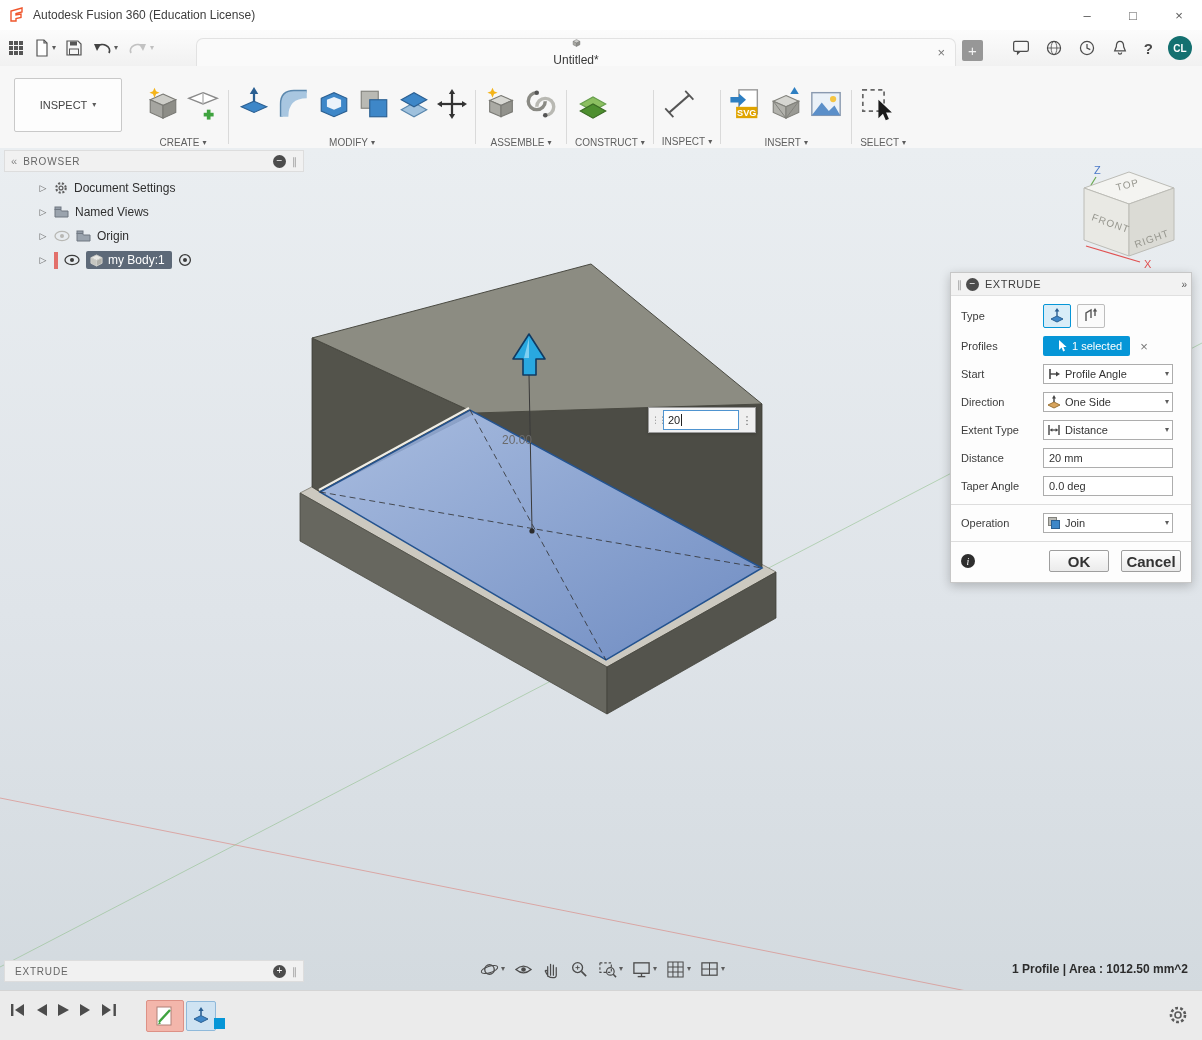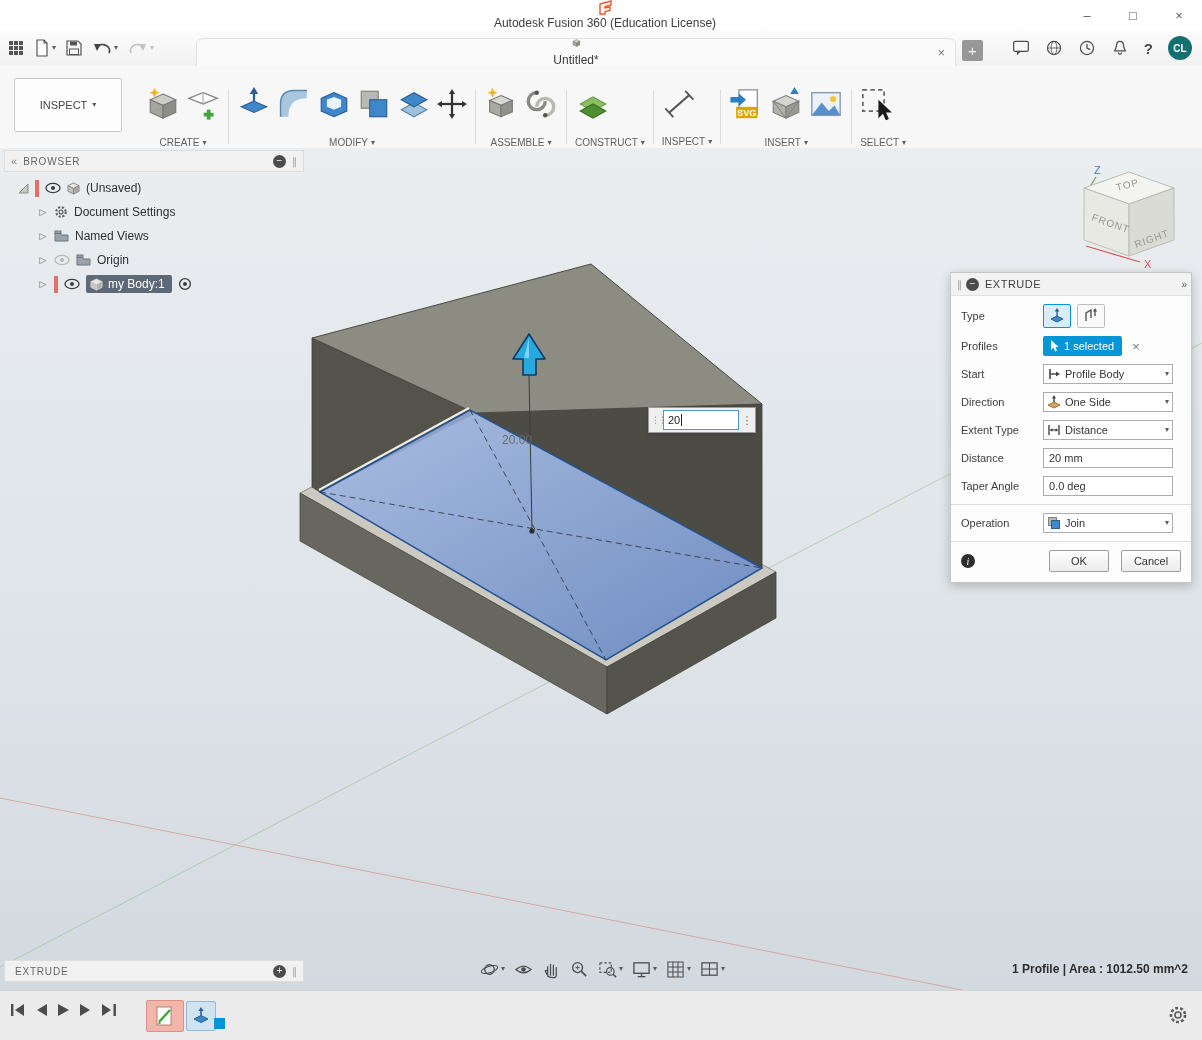--- a/index.html
+++ b/index.html
@@ -4,21 +4,21 @@
 <style>
   html,body{margin:0;padding:0;}
   body{width:1202px;height:1040px;overflow:hidden;position:relative;
        font-family:"Liberation Sans", sans-serif;background:#f0f0f0;
        -webkit-font-smoothing:antialiased;}
   .abs{position:absolute;}
   svg{display:block;}
 
   
   .titlebar{position:absolute;top:0;left:0;width:1202px;height:30px;background:#ffffff;
-            border-bottom:1px solid #e4e4e4;display:flex;align-items:center;flex-direction:column;}
+            border-bottom:1px solid #e4e4e4;display:flex;align-items:center;}
   .titlebar .logo{margin-left:9px;}
   .titlebar .wtitle{font-size:12px;color:#3d3d3d;margin-left:8px;}
   .winbtns{position:absolute;right:0;top:0;height:30px;display:flex;}
   .winbtn{width:46px;height:30px;display:flex;align-items:center;justify-content:center;
           font-size:13px;color:#5a5a5a;cursor:default;}
 
   
   .quickbar{position:absolute;top:30px;left:0;width:1202px;height:36px;
             background:linear-gradient(#fcfcfc,#f1f1f1);border-bottom:1px solid #e0e0e0;}
   .qleft{position:absolute;left:8px;top:0;height:36px;display:flex;align-items:center;gap:10px;}
@@ -92,30 +92,30 @@
   .dctl{flex:1;display:flex;align-items:center;}
   .dropdown{width:130px;height:20px;border:1px solid #adadad;background:#fff;display:flex;
             align-items:center;box-sizing:border-box;padding:0 3px;gap:4px;}
   .dd-text{flex:1;font-size:11px;color:#333;white-space:nowrap;overflow:hidden;}
   .textbox{width:130px;height:20px;border:1px solid #adadad;background:#fff;box-sizing:border-box;
            font-size:11px;color:#333;display:flex;align-items:center;padding:0 5px;}
   .typebtn{width:26px;height:22px;border:1px solid #bdbdbd;background:#fafafa;display:flex;
            align-items:center;justify-content:center;border-radius:2px;}
   .typebtn.sel{border:1px solid #0696d7;background:#d9edf8;}
   .chip{height:20px;background:#0696d7;border-radius:2px;color:#fff;font-size:11px;display:flex;
-        align-items:center;gap:4px;padding:0 8px 0 7px;}
+        align-items:center;gap:4px;padding:0 8px 0 15px;}
   .chip-x{margin-left:10px;color:#777;font-size:13px;}
   .ddivider{border-top:1px solid #ddd;margin:4px 0;}
   .dfooter{display:flex;align-items:center;margin:8px 10px 10px 10px;}
   .infodot{width:14px;height:14px;border-radius:50%;background:#2e2e2e;color:#fff;font-size:10px;
            font-style:italic;font-family:"Liberation Serif",serif;display:flex;align-items:center;
            justify-content:center;}
   .dbtns{flex:1;display:flex;justify-content:flex-end;gap:12px;}
   .dbtn{width:58px;height:20px;background:linear-gradient(#fefefe,#ebebeb);border:1px solid #9e9e9e;
-        border-radius:2px;font-size:11px;color:#333;display:flex;align-items:center;justify-content:center;}
+        border-radius:2px;font-size:15px;color:#333;display:flex;align-items:center;justify-content:center;font-weight:bold;}
 
   
   .dim-input{position:absolute;left:648px;top:259px;height:24px;display:flex;align-items:center;
              background:#efefef;border:1px solid #9b9b9b;box-shadow:0 1px 3px rgba(0,0,0,.2);
              padding:0 2px;gap:2px;}
   .gripdots{font-size:9px;color:#8a8a8a;letter-spacing:-2px;width:10px;text-align:center;}
   .dimfield{width:66px;height:18px;background:#fff;border:1px solid #4f94d0;font-size:11px;color:#222;
             display:flex;align-items:center;padding:0 4px;gap:1px;}
   .textcaret{width:1px;height:12px;background:#222;}
   .menudots{font-size:11px;color:#666;width:12px;text-align:center;}
@@ -499,36 +499,20 @@
   </svg>
 
   <div class="browser">
     <div class="panelbar">
       <span class="pcollapse">«</span>
       <span class="ptitle">BROWSER</span>
       <span class="pdot">−</span>
       <span class="pgrip">∥</span>
     </div>
     <div class="tree">
-      <div class="trow" style="padding-left:14px;">
-        <svg width="11" height="11" viewBox="0 0 11 11">
-            <polygon points="1,10 10,10 10,1" fill="#c8c8c2" stroke="#8d8d87"></polygon>
-          </svg>
-        <span class="pinkbar"></span>
-        <svg width="16" height="12" viewBox="0 0 16 12">
-            <ellipse cx="8" cy="6" rx="7" ry="4.6" fill="none" stroke="#3c3c3c" stroke-width="1.3"></ellipse>
-            <circle cx="8" cy="6" r="2" fill="#3c3c3c"></circle>
-          </svg>
-        <svg width="13" height="13" viewBox="0 0 14 14">
-            <polygon points="7,1 13,4 7,7 1,4" fill="#e6e6e2" stroke="#888"></polygon>
-            <polygon points="1,4 7,7 7,13 1,10" fill="#c2c2bc" stroke="#888"></polygon>
-            <polygon points="7,7 13,4 13,10 7,13" fill="#a9a9a3" stroke="#888"></polygon>
-          </svg>
-        <span>(Unsaved)</span>
-      </div>
       <div class="trow" style="padding-left:34px;">
         <span class="expander">▷</span>
         <svg width="14" height="14" viewBox="0 0 16 16">
             <circle cx="8" cy="8" r="5.4" fill="none" stroke="#5f5f5f" stroke-width="2.4" stroke-dasharray="2.4 1.9"></circle>
             <circle cx="8" cy="8" r="2.2" fill="none" stroke="#5f5f5f" stroke-width="1.4"></circle>
           </svg>
         <span>Document Settings</span>
       </div>
       <div class="trow" style="padding-left:34px;">
         <span class="expander">▷</span>
@@ -616,21 +600,21 @@
 
     <div class="drow">
       <span class="dlabel">Start</span>
       <div class="dctl">
         <div class="dropdown">
           <svg width="14" height="14" viewBox="0 0 14 14">
               <line x1="3" y1="2" x2="3" y2="12" stroke="#444" stroke-width="1.6"></line>
               <line x1="3" y1="7" x2="10" y2="7" stroke="#444" stroke-width="1.4"></line>
               <polygon points="13,7 9,4.6 9,9.4" fill="#444"></polygon>
             </svg>
-          <span class="dd-text">Profile Body</span>
+          <span class="dd-text">Profile Angle</span>
           <span class="caret">▾</span>
         </div>
       </div>
     </div>
 
     <div class="drow">
       <span class="dlabel">Direction</span>
       <div class="dctl">
         <div class="dropdown">
           <svg width="14" height="14" viewBox="0 0 14 14">

